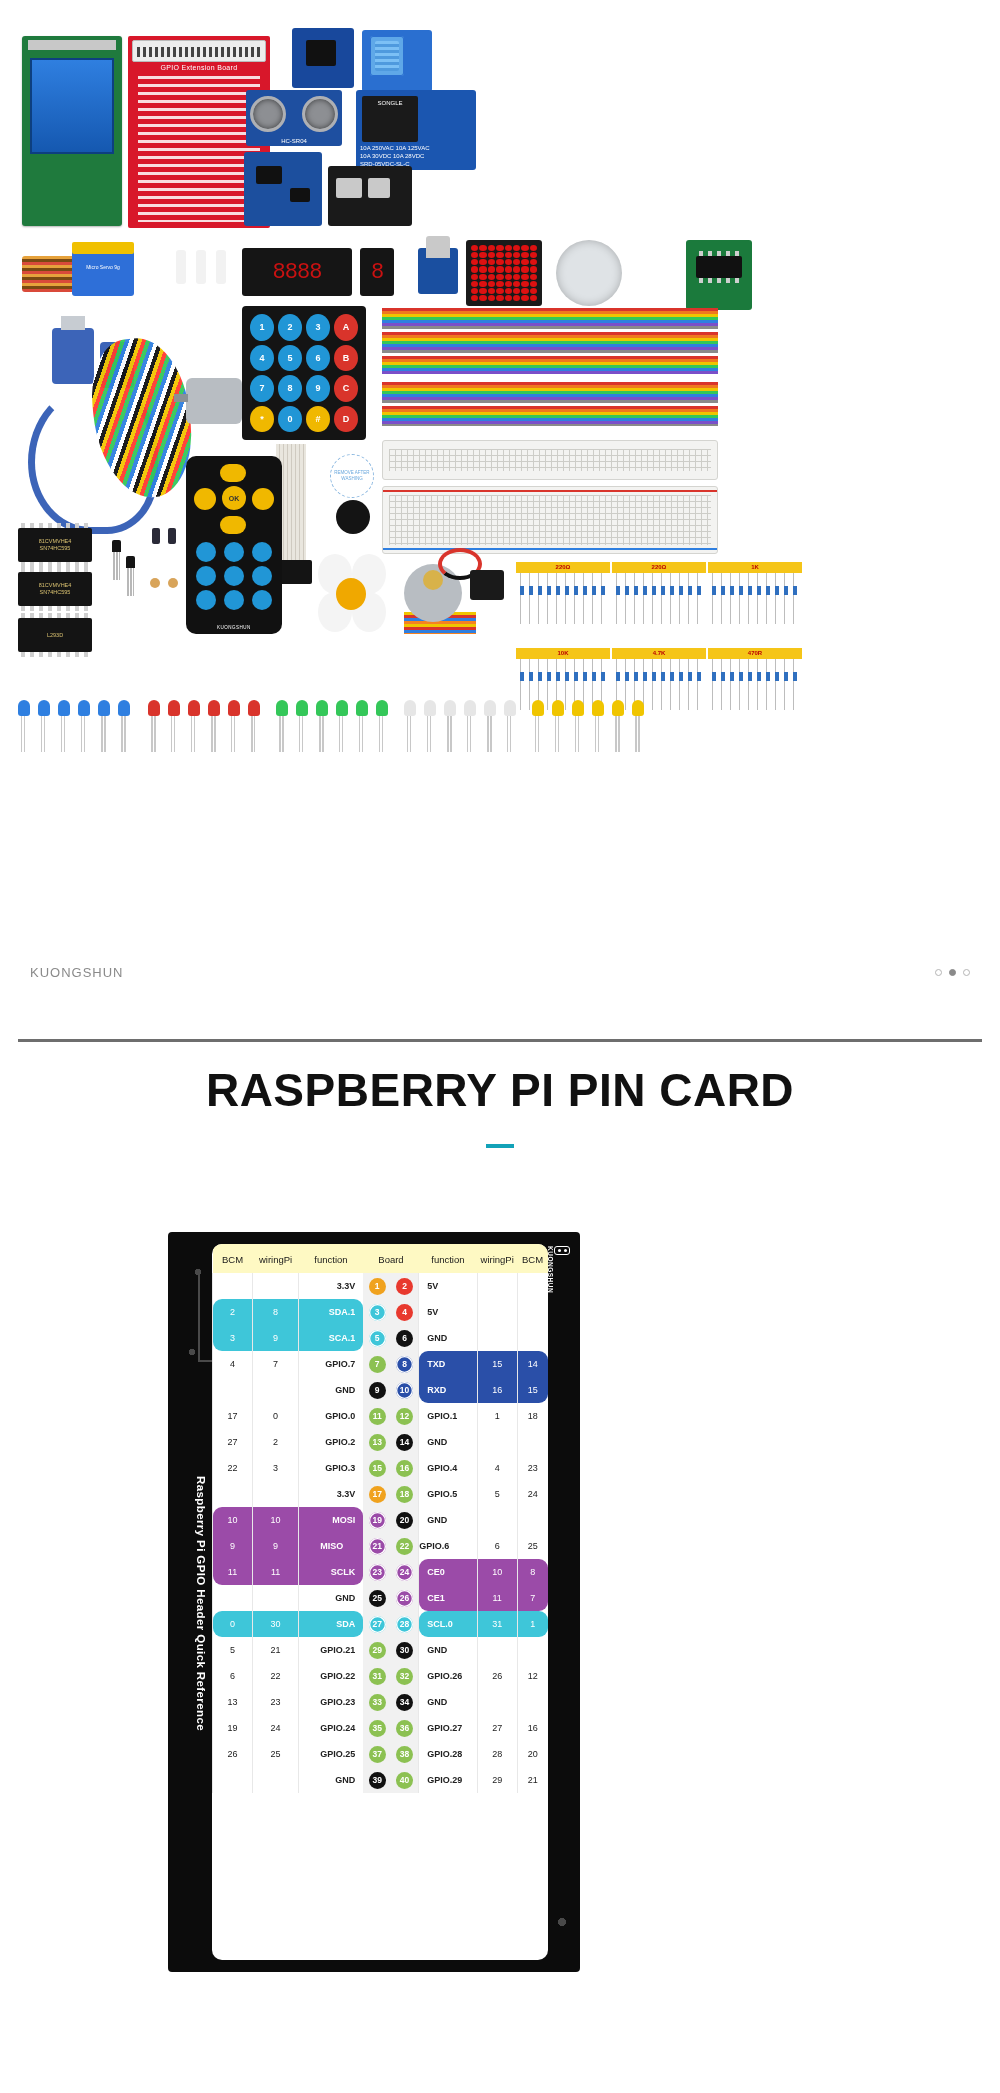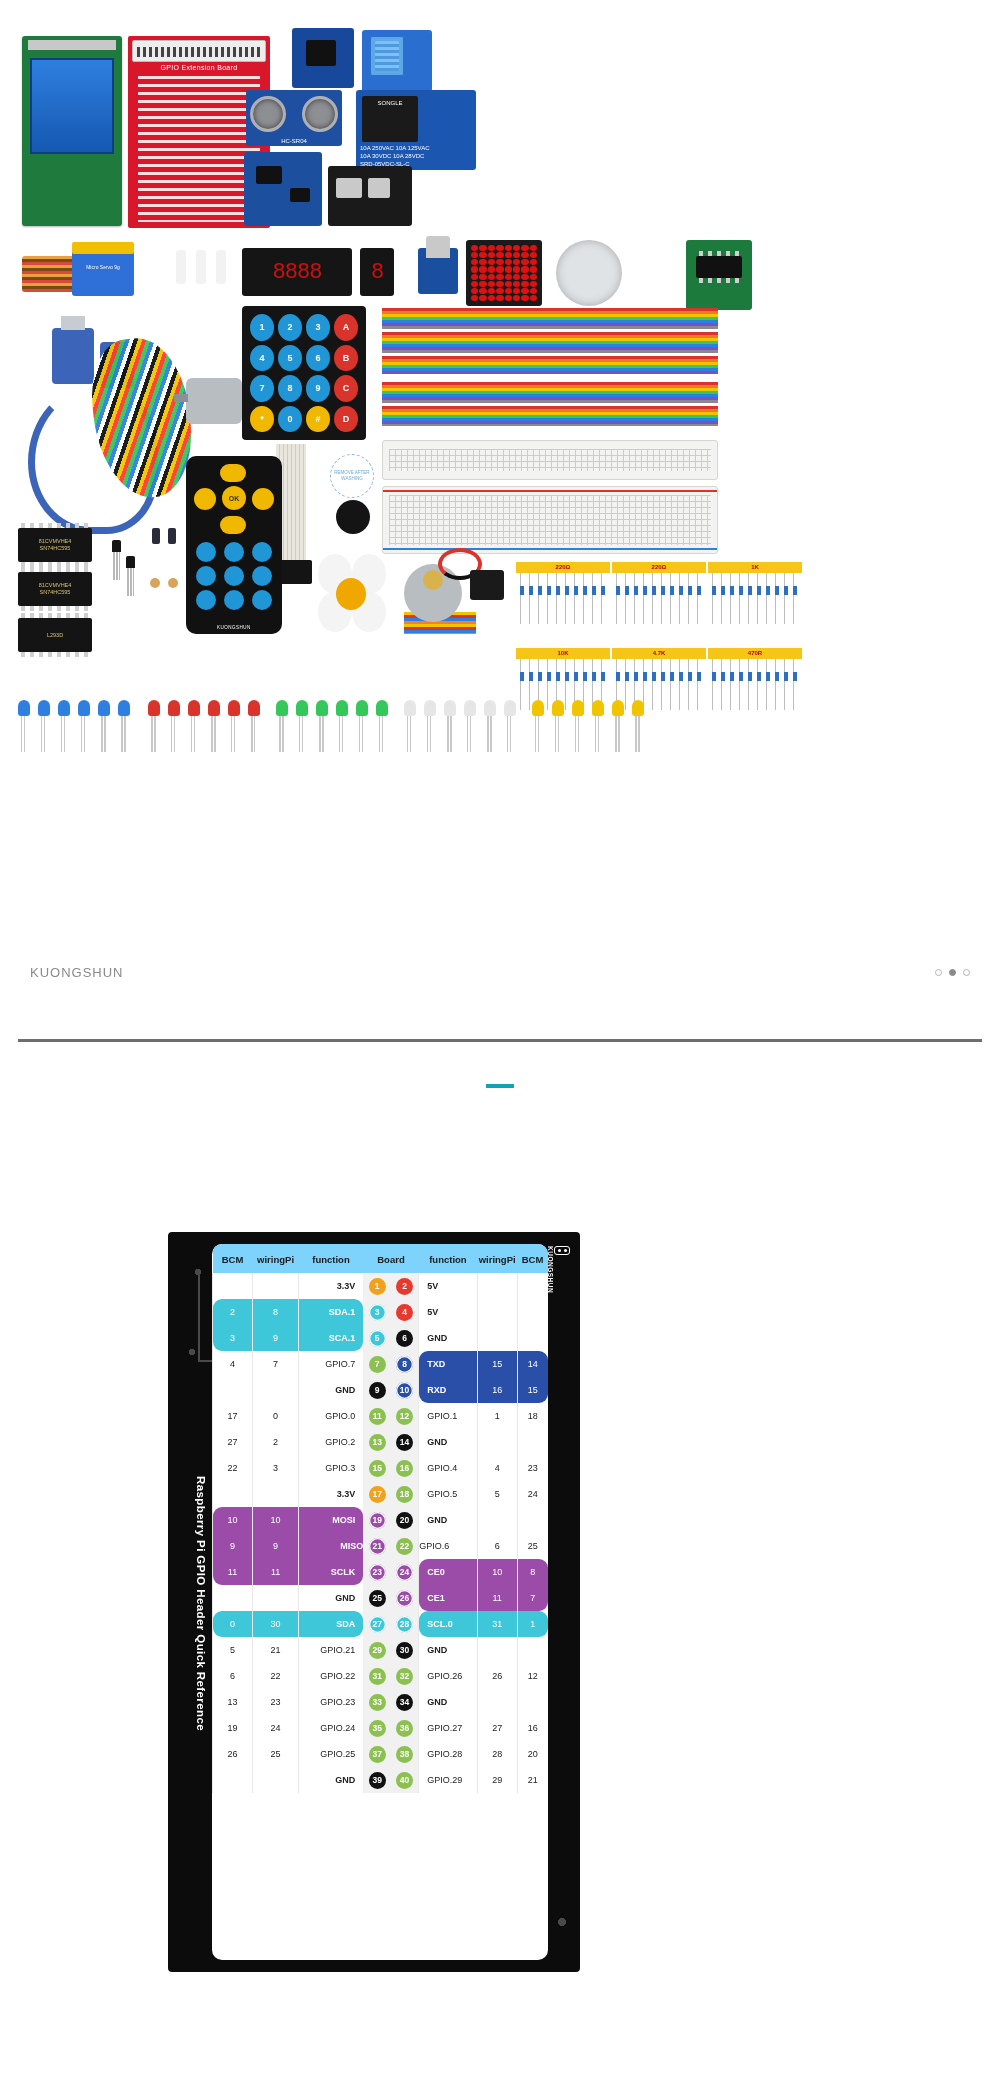--- a/index.html
+++ b/index.html
@@ -253,40 +253,40 @@
   .card-logo .eyes:before,.card-logo .eyes:after{ content:""; position:absolute; top:2px; width:3px; height:3px;
      background:#fff; border-radius:50%;}
   .card-logo .eyes:before{ left:2.5px;} .card-logo .eyes:after{ right:2.5px;}
 
   .table-wrap{
     position:absolute; left:44px; top:12px; width:336px; height:716px;
     background:#fff; border-radius:10px; overflow:hidden;
   }
   table.pins{ border-collapse:collapse; width:100%; font-family:"Liberation Sans", sans-serif; table-layout:fixed;}
   table.pins th{
-    font-size:9.5px; font-weight:bold; color:#1a1a1a; padding:10px 0 8px; background:#7dd3fc; text-align:center;
+    font-size:9.5px; font-weight:normal; color:#1a1a1a; padding:10px 0 8px; background:#fef9c3; text-align:center;
   }
   table.pins td{ font-size:9px; text-align:center; height:26px; padding:0; position:relative; color:#222;}
   col.c-bcm{ width:13%; } col.c-wp{ width:15%; } col.c-fn{ width:21%; }
   col.c-bd{ width:9%; } col.c-fn2{ width:19%; } col.c-wp2{ width:13%; } col.c-bcm2{ width:10%; }
 
   .boardcol{ background:#f1f1f1; }
   .pin{
     display:inline-flex; align-items:center; justify-content:center;
     width:17px; height:17px; border-radius:50%; color:#fff; font-size:8.5px; font-weight:bold;
   }
   .pin.ring{ box-shadow:inset 0 0 0 1.3px #fff; }
   .p-orange{ background:#f0a21e;} .p-red{ background:#e8392e;}
   .p-black{ background:#111;} .p-green{ background:#8cc152;}
   .p-cyan{ background:#3ec6d9;} .p-purple{ background:#9b4ba8;}
   .p-blue{ background:#2a4fa8;}
 
   .t-orange{ color:#f0a21e; font-weight:bold;}
   .t-red{ color:#e8392e; font-weight:bold;}
-  .t-green{ color:#5bab2e; font-weight:normal;}
+  .t-green{ color:#5bab2e; font-weight:bold;}
   .t-black{ color:#111; font-weight:bold;}
   .t-white{ color:#fff; font-weight:bold;}
 
   .sepline{ border-left:1px solid #e8e8e8;}
 </style>
 </head>
 <body>
 
 <div class="product-panel">
 
@@ -599,20 +599,21 @@
       <span></span>
       <span class="active"></span>
       <span></span>
     </div>
   </div>
 </div>
 
 <div class="hr-thick"></div>
 
 <div class="title-wrap">
+  <h1 class="big-title">RASPBERRY PI PIN CARD</h1>
   <div class="accent"></div>
 </div>
 
 <div class="card">
   <div class="pcb"></div>
   <div class="trace" style="left:30px;top:40px;width:2px;height:90px"></div>
   <div class="trace" style="left:30px;top:128px;width:40px;height:2px"></div>
   <div class="trace" style="left:360px;top:600px;width:2px;height:60px"></div>
   <div class="trace" style="left:300px;top:658px;width:62px;height:2px"></div>
 
@@ -743,21 +744,21 @@
             <td class="sepline t-white" style="background:#9b4ba8;color:#fff;border-top-right-radius:9px;border-bottom-right-radius:0;text-align:right;padding-right:8px">MOSI</td>
             <td class="boardcol"><span class="pin p-purple ring">19</span></td>
             <td class="boardcol"><span class="pin p-black">20</span></td>
             <td class="sepline t-black" style="text-align:left;padding-left:8px">GND</td>
             <td class="sepline" style=""></td>
             <td class="sepline" style=""></td>
           </tr>
           <tr>
             <td class="sepline" style="background:#9b4ba8;color:#fff;border-top-left-radius:0;border-bottom-left-radius:0;">9</td>
             <td class="sepline" style="background:#9b4ba8;color:#fff;">9</td>
-            <td class="sepline t-white" style="background:#9b4ba8;color:#fff;border-top-right-radius:0;border-bottom-right-radius:0;text-align:right;padding-right:0">MISO</td>
+            <td class="sepline t-white" style="background:#9b4ba8;color:#fff;border-top-right-radius:0;border-bottom-right-radius:0;text-align:right;padding-right:20px">MISO</td>
             <td class="boardcol"><span class="pin p-purple ring">21</span></td>
             <td class="boardcol"><span class="pin p-green">22</span></td>
             <td class="sepline t-green" style="text-align:left;">GPIO.6</td>
             <td class="sepline" style="">6</td>
             <td class="sepline" style="">25</td>
           </tr>
           <tr>
             <td class="sepline" style="background:#9b4ba8;color:#fff;border-top-left-radius:0;border-bottom-left-radius:9px;">11</td>
             <td class="sepline" style="background:#9b4ba8;color:#fff;">11</td>
             <td class="sepline t-white" style="background:#9b4ba8;color:#fff;border-top-right-radius:0;border-bottom-right-radius:9px;text-align:right;padding-right:8px">SCLK</td>

